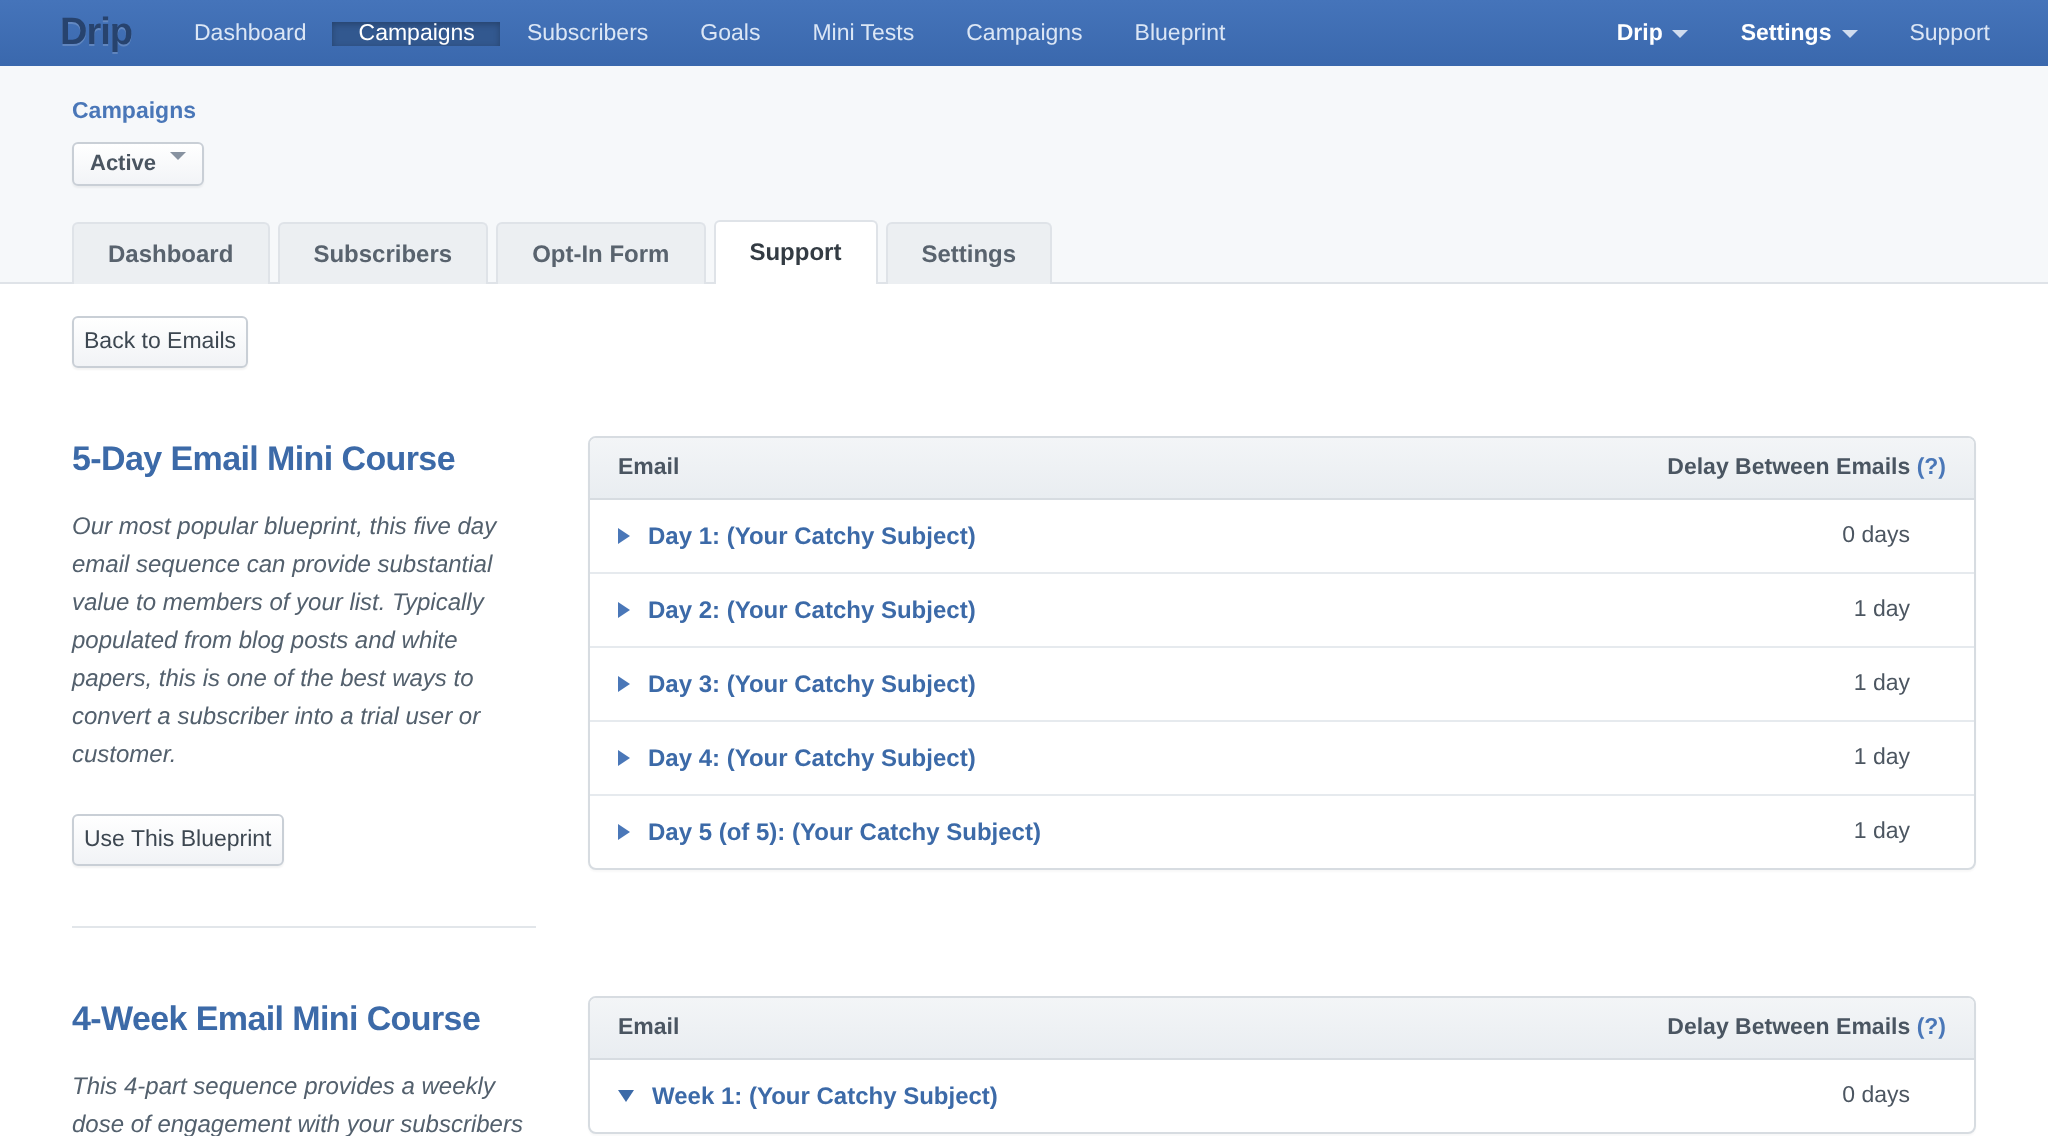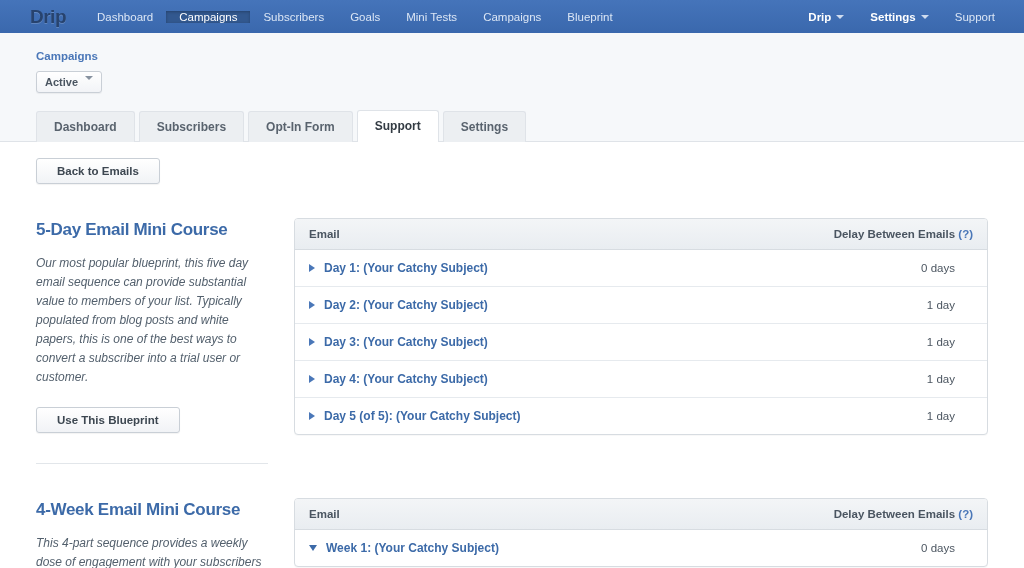--- a/index.html
+++ b/index.html
@@ -137,23 +137,23 @@
   }
 
   
   .content { background: #ffffff; }
   .toolbar { padding: 16px 0 0 0; }
   .btn {
     display: inline-block;
     background: linear-gradient(to bottom, #ffffff, #f1f3f6);
     border: 1px solid #c9cfd6;
     border-radius: 3px;
-    padding: 6px 20px;
-    font-size: 11.5px;
-    font-weight: bold;
+    padding: 6px 5px;
+    font-size: 11.5px;
+    font-weight: normal;
     color: #3d4751;
     cursor: pointer;
     box-shadow: 0 1px 1px rgba(0,0,0,0.05);
   }
 
   .blueprint {
     display: flex;
     gap: 26px;
     padding-top: 34px;
   }

